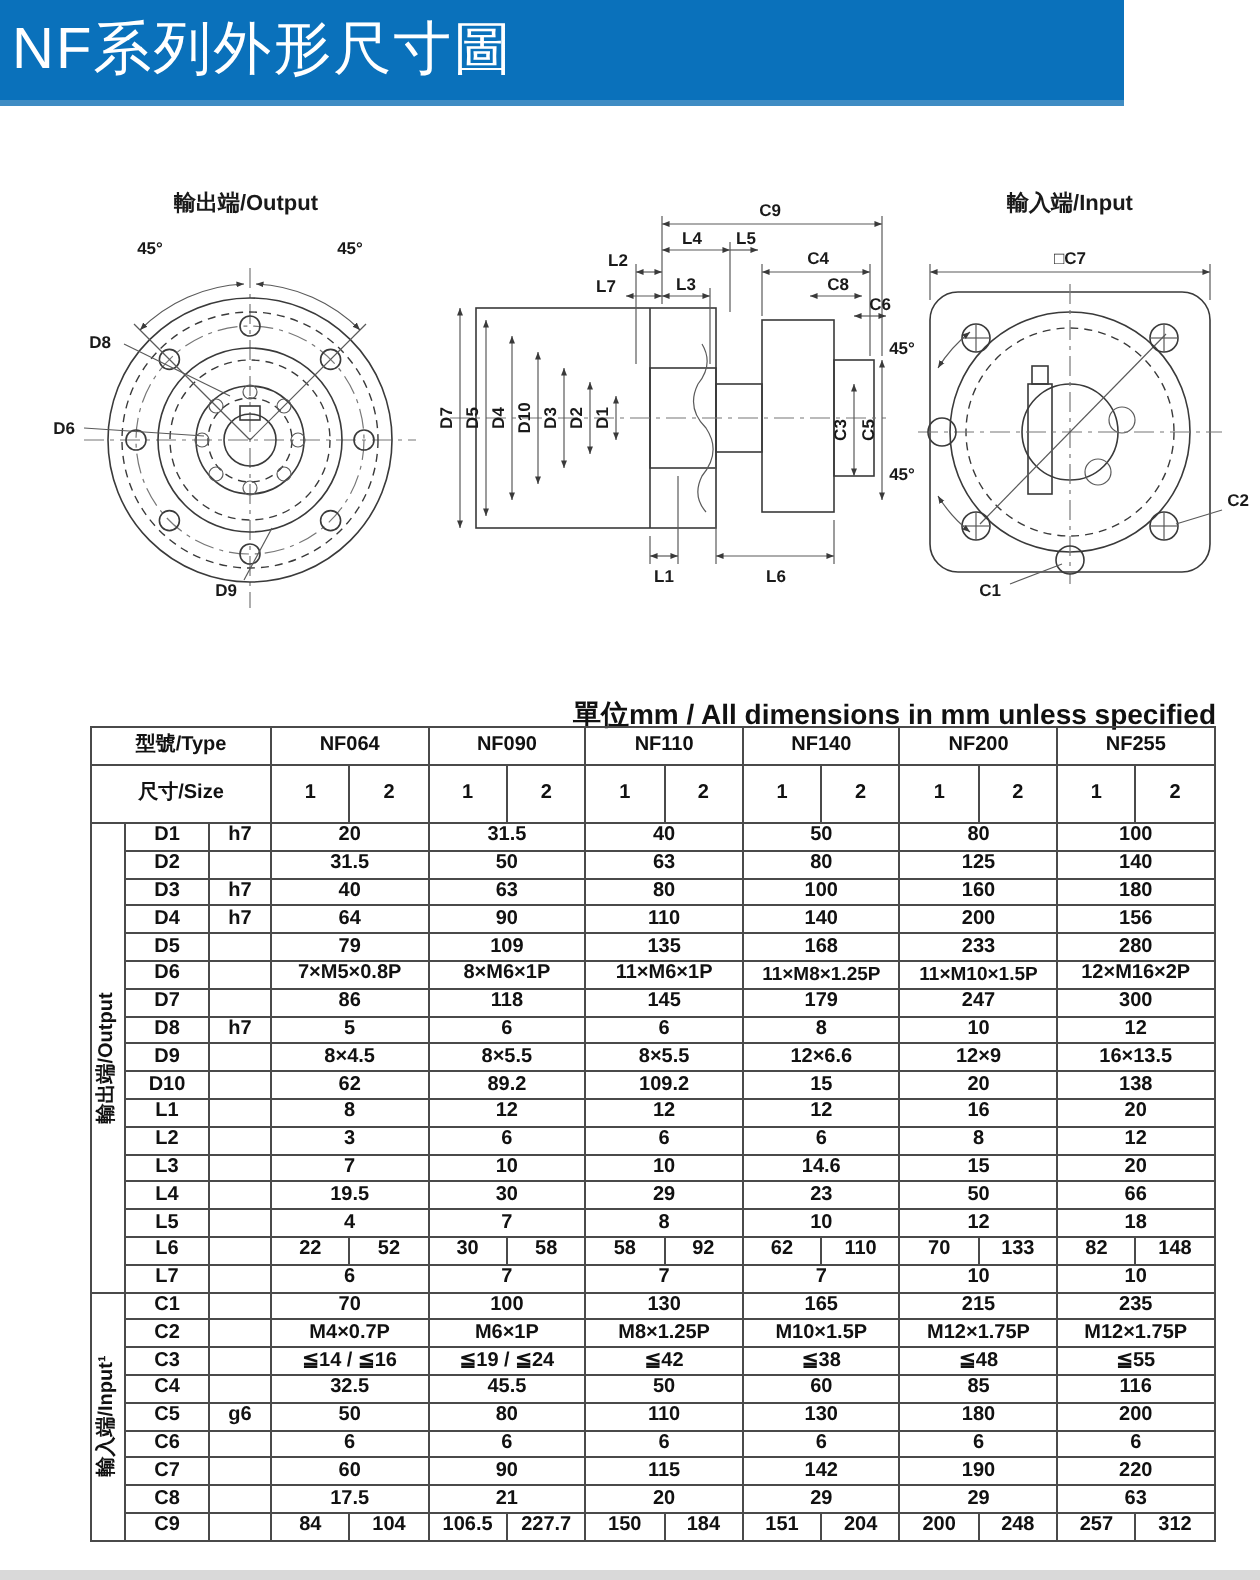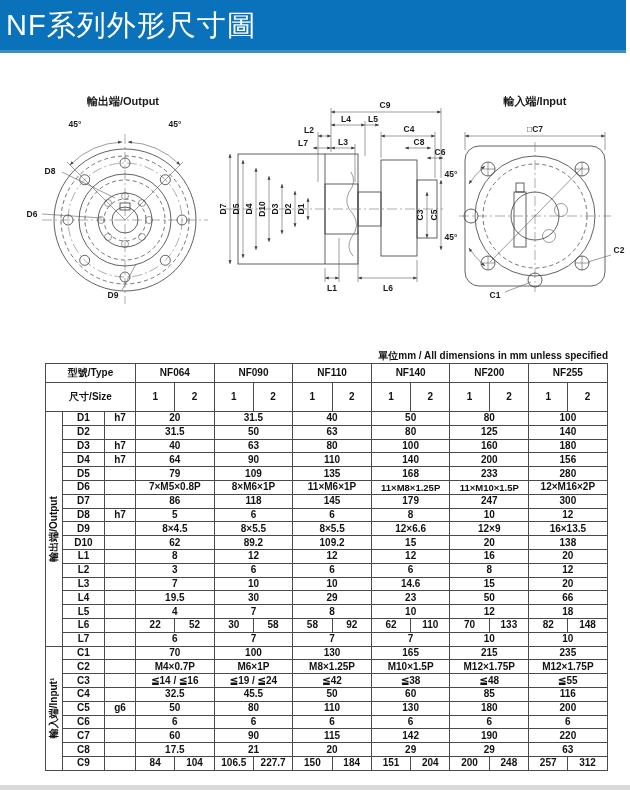--- a/index.html
+++ b/index.html
@@ -1,39 +1,39 @@
 <!DOCTYPE html>
 <html><head>
 <meta charset="utf-8">
 <style>
   html,body{margin:0;padding:0;}
   body{
     width:630px;height:790px;position:relative;overflow:hidden;
     background:#ffffff;font-family:"Liberation Sans",sans-serif;color:#111;
   }
   .topbar{
-    position:absolute;left:0;top:0;width:626px;height:50px;
+    position:absolute;left:0;top:0;width:562px;height:50px;
     background:#0a71bb;border-bottom:3px solid #3e8cc4;
   }
   .topbar .title{
     color:#ffffff;font-size:29px;font-weight:400;line-height:50px;
     padding-left:6px;letter-spacing:1px;white-space:nowrap;
   }
   .drawarea{position:absolute;left:0;top:88px;width:630px;height:225px;}
   svg{position:absolute;overflow:visible;}
   svg text{fill:#1a1a1a;font-family:"Liberation Sans",sans-serif;}
   .dwg-title{font-size:11px;font-weight:bold;}
   .dim{font-size:8.5px;font-weight:bold;}
   .thin{stroke:#3a3a3a;stroke-width:0.8;fill:none;}
   .thinner{stroke:#5a5a5a;stroke-width:0.6;fill:none;}
   .cl{stroke:#777;stroke-width:0.6;fill:none;stroke-dasharray:10 3 2 3;}
   .dash{stroke:#3a3a3a;stroke-width:0.7;fill:none;stroke-dasharray:4 3;}
 
   .unitnote{
-    position:absolute;right:22px;top:349px;font-size:10px;font-weight:bold;
+    position:absolute;right:22px;top:349px;font-size:14px;font-weight:bold;
     white-space:nowrap;
   }
   .tablewrap{position:absolute;left:45px;top:363px;}
   table{border-collapse:collapse;table-layout:fixed;width:562px;border-radius:16px;}
   td{
     border:1px solid #4a4a4a;text-align:center;vertical-align:middle;
     padding:0;font-size:10px;font-weight:bold;line-height:1;overflow:hidden;
     white-space:nowrap;
   }
   tr.hrow1{height:19px;} tr.hrow2{height:29px;} tr.drow{height:13.8px;}

